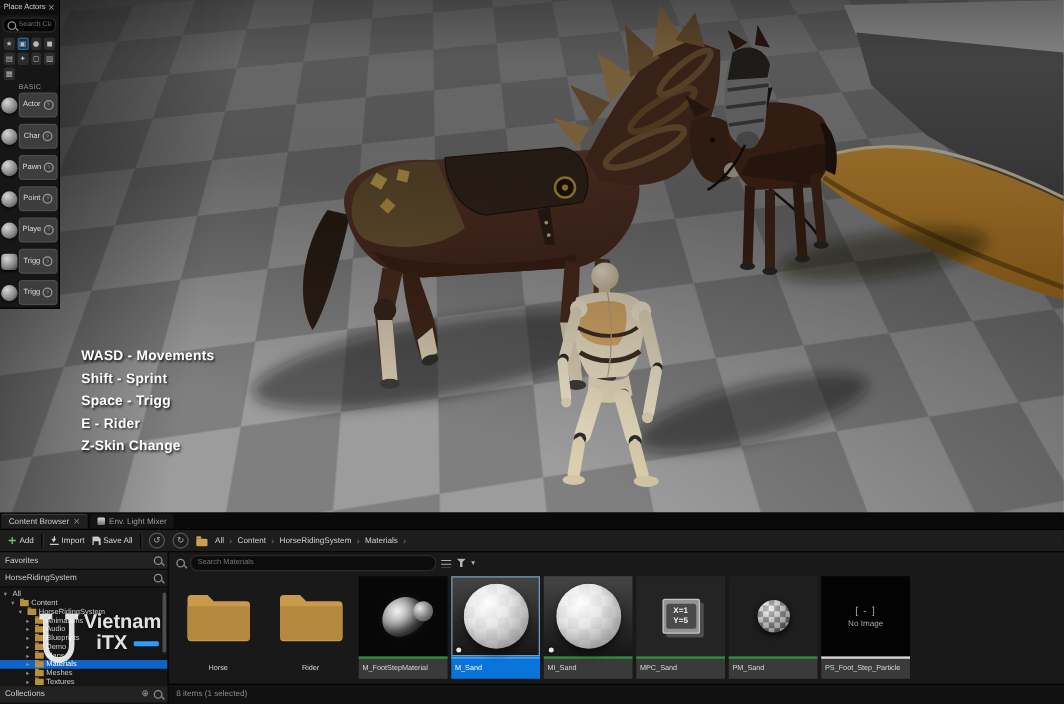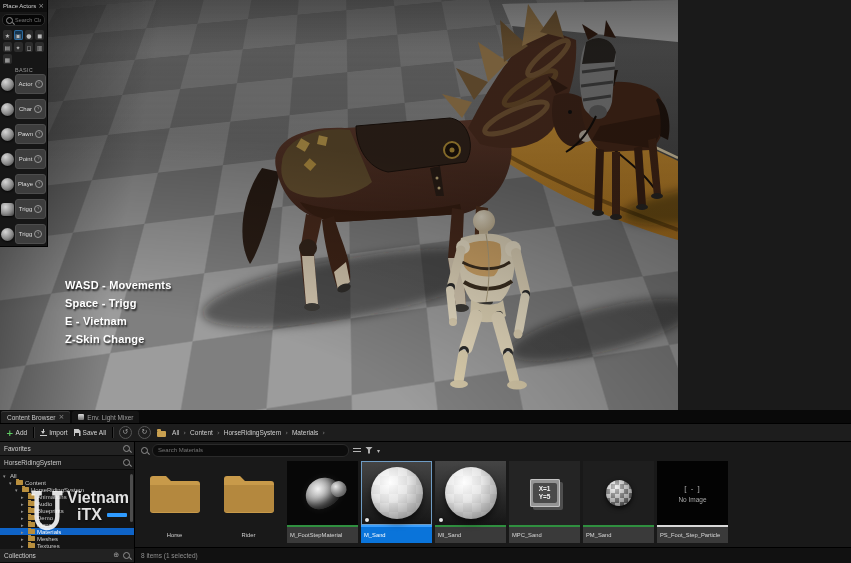--- a/index.html
+++ b/index.html
@@ -1,21 +1,21 @@
 <!DOCTYPE html>
 <html><head>
 <meta charset="utf-8">
 <style>
   html,body{margin:0;padding:0;background:#000;}
   .stage{position:relative;width:851px;height:563px;overflow:hidden;background:#1a1a1a;
          font-family:"Liberation Sans",sans-serif;-webkit-font-smoothing:antialiased;}
   .glyph{font-family:"DejaVu Sans",sans-serif;}
 
   
-  .viewport{position:absolute;left:0;top:0;width:678px;height:410px;background:#8f8f8f;overflow:hidden;}
+  .viewport{position:absolute;left:0;top:0;width:851px;height:410px;background:#8f8f8f;overflow:hidden;}
   .floor{position:absolute;left:-420px;top:-60px;width:1800px;height:1200px;
     background-color:#8f8f8f;
     background-image:conic-gradient(#9c9c9c 0 25%, #7f7f7f 0 50%, #9c9c9c 0 75%, #7f7f7f 0);
     background-size:96px 96px;
     transform:perspective(720px) rotateX(54deg) rotateZ(-9deg);
     transform-origin:50% 6%;}
   .haze{position:absolute;inset:0;background:linear-gradient(to top, rgba(0,0,0,0) 60%, rgba(160,160,160,.30) 92%);}
   .vignette{position:absolute;inset:0;
     background:linear-gradient(100deg, rgba(0,0,0,.55), rgba(0,0,0,0) 22%),
                radial-gradient(120% 80% at 10% 112%, rgba(0,0,0,0) 45%, rgba(0,0,0,.35) 100%),
@@ -299,22 +299,23 @@
           <circle cx="508" cy="353" r="2" fill="#cfcfcf"></circle>
         <path d="M508,357 L514,380" stroke="#dccfae" stroke-width="10" stroke-linecap="round" fill="none"></path>
         <ellipse cx="517" cy="385" rx="10" ry="4.5" fill="#d3c6a6"></ellipse>
       </g>
     </svg>
 
     <div class="vignette"></div>
 
     <div class="instructions">
       <div>WASD - Movements</div>
+      <div>Shift - Sprint</div>
       <div>Space - Trigg</div>
-      <div>E - Vietnam</div>
+      <div>E - Rider</div>
       <div>Z-Skin Change</div>
     </div>
   </div>
 
   <aside class="place-actors">
     <div class="pa-title">
       <span>Place Actors</span>
       <span class="pa-close glyph">×</span>
     </div>
     <div class="pa-search">

